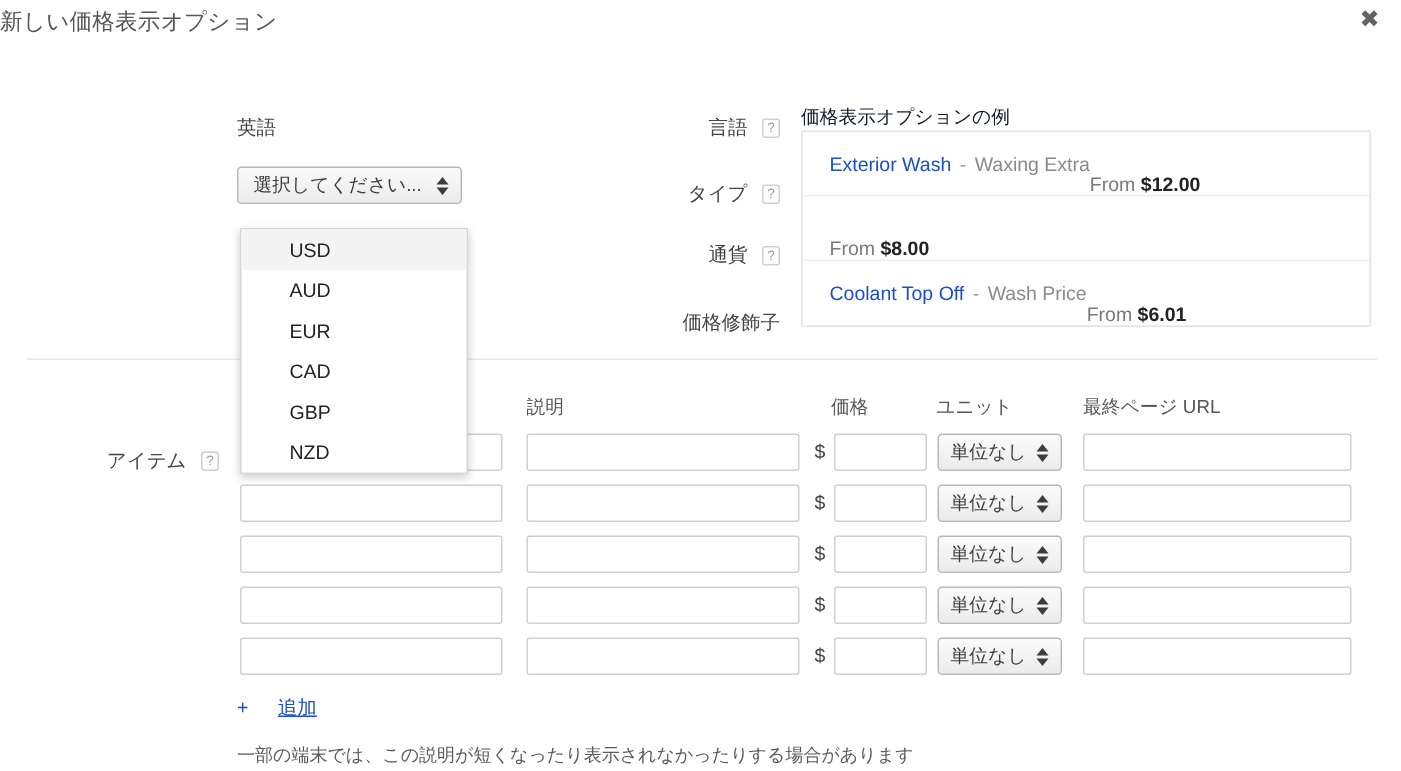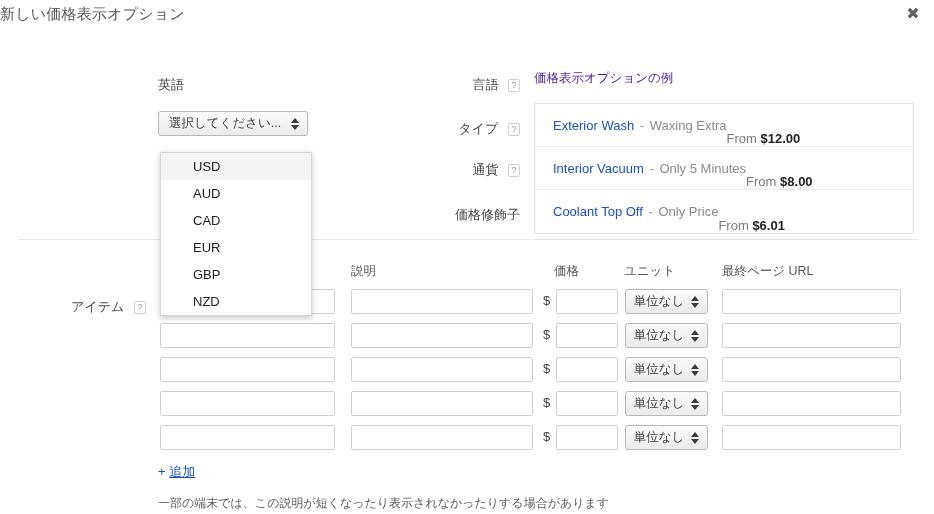--- a/index.html
+++ b/index.html
@@ -86,21 +86,21 @@
     height: 27px; line-height: 27px;
     padding-left: 32px;
     font-size: 13px; color: #222222;
     white-space: nowrap; cursor: default;
   }
   .dd-option.selected { background: #f4f4f4; }
 
   
   #preview-panel { position: absolute; left: 534px; top: 70px; width: 380px; }
   #preview-caption {
-    font-size: 12.5px; color: #4c1d95; margin-bottom: 16px; white-space: nowrap;
+    font-size: 12.5px; color: #0f172a; margin-bottom: 0; white-space: nowrap;
   }
   #preview-box {
     border: 1px solid #e2e2e2; background: #ffffff; border-radius: 1px;
   }
   .preview-row {
     display: flex; align-items: center; justify-content: flex-start;
     height: 43px; padding: 0 18px;
     border-bottom: 1px solid #ececec;
   }
   .preview-row:last-child { border-bottom: none; }
@@ -145,21 +145,21 @@
   .in-unit  { position: absolute; left: 625px; top: 0; height: 25px; width: 83px;
               padding: 0 24px 0 9px; justify-content: center; }
   .in-url   { left: 722px; width: 179px; }
 
   
   #add-link {
     position: absolute; left: 158px; top: 463px;
     font-size: 13px; color: #1a4fc4; cursor: pointer; white-space: nowrap;
   }
   #add-link .plus { color: #1a4fc4; }
-  #add-link .txtu { text-decoration: underline; }
+  #add-link .txtu { text-decoration: underline; margin-left: 16px; }
   #footer-note {
     position: absolute; left: 158px; top: 495px;
     font-size: 12px; color: #5a5a5a; white-space: nowrap;
   }
 </style>
 </head>
 <body>
 
 <div id="dialog-header">
   <div id="dialog-title">新しい価格表示オプション</div>
@@ -194,22 +194,22 @@
 
 <div class="field-row" style="top:206px">
   <div class="field-label">
     <span class="lbl">価格修飾子</span>
   </div>
 </div>
 
 <div id="currency-dropdown">
   <div class="dd-option selected">USD</div>
   <div class="dd-option">AUD</div>
+  <div class="dd-option">EUR</div>
   <div class="dd-option">CAD</div>
-  <div class="dd-option">EUR</div>
   <div class="dd-option">GBP</div>
   <div class="dd-option">NZD</div>
 </div>
 
 <div id="preview-panel">
   <div id="preview-caption">価格表示オプションの例</div>
   <div id="preview-box">
 
     <div class="preview-row">
       <div class="pv-left">
@@ -217,36 +217,31 @@
         <span class="pv-dash">-</span>
         <span class="pv-desc">Waxing Extra</span>
       </div>
       <div class="pv-right">
         <span>From</span>
         <span class="pv-price">$12.00</span>
       </div>
     </div>
 
     <div class="preview-row">
-      <div class="pv-left">
-        <span class="pv-item">Interior Vacuum</span>
-        <span class="pv-dash">-</span>
-        <span class="pv-desc">Only 5 Minutes</span>
-      </div>
       <div class="pv-right">
         <span>From</span>
         <span class="pv-price">$8.00</span>
       </div>
     </div>
 
     <div class="preview-row">
       <div class="pv-left">
         <span class="pv-item">Coolant Top Off</span>
         <span class="pv-dash">-</span>
-        <span class="pv-desc">Only Price</span>
+        <span class="pv-desc">Wash Price</span>
       </div>
       <div class="pv-right">
         <span>From</span>
         <span class="pv-price">$6.01</span>
       </div>
     </div>
 
   </div>
 </div>
 

